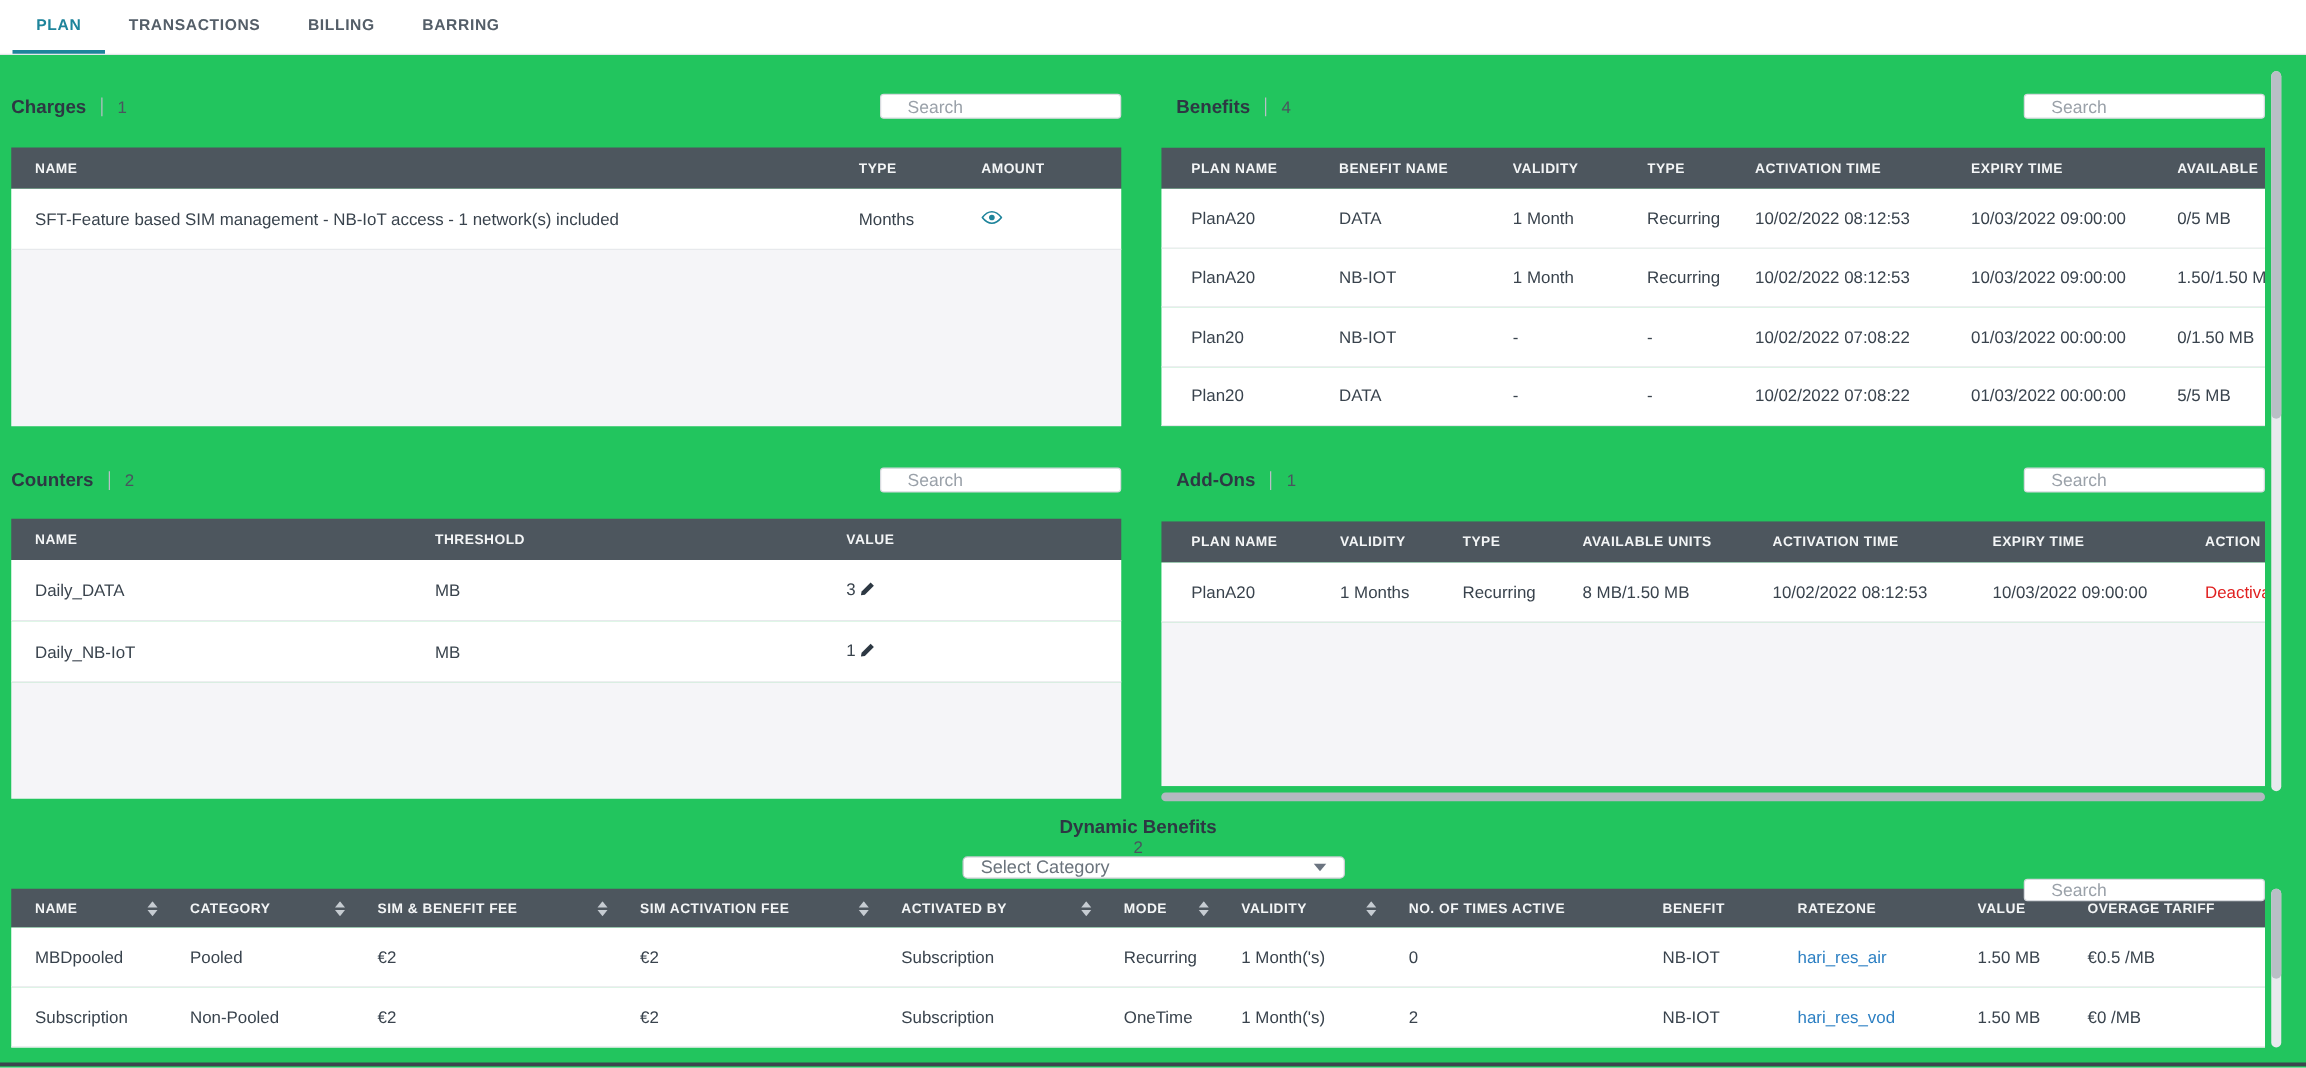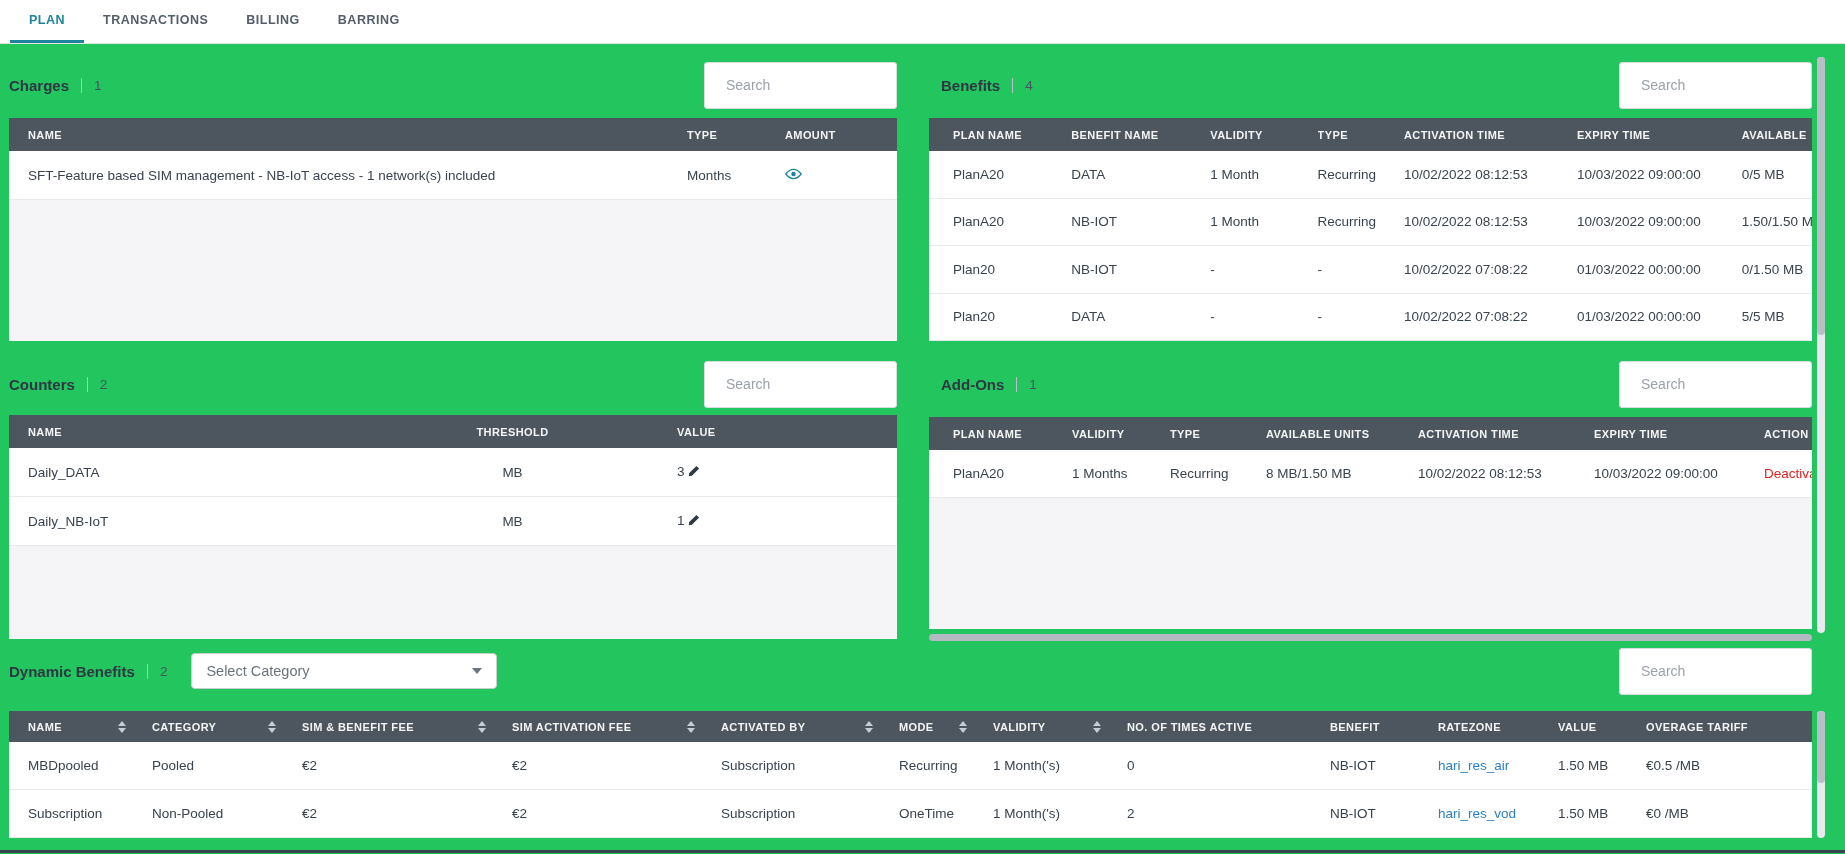--- a/index.html
+++ b/index.html
@@ -11,48 +11,48 @@
           border-bottom:1px solid #e3e6e9;display:flex;align-items:stretch;padding-left:10px;box-sizing:border-box;}
   .tab{display:flex;align-items:center;padding:0 19px;font-size:12.5px;font-weight:bold;
        letter-spacing:.5px;color:#545e68;border-bottom:3px solid transparent;cursor:pointer;box-sizing:border-box;}
   .tab.active{color:#1e849b;border-bottom-color:#1e849b;}
 
   
   .head-row{display:flex;align-items:center;}
   .sec-title{font-size:15px;font-weight:bold;color:#2d3843;white-space:nowrap;}
   .sep{width:1px;height:15px;background:#b9bfc6;margin:0 12px;}
   .sec-count{font-size:13.5px;color:#4a545e;}
-  .search{margin-left:auto;width:193px;height:47px;border:1px solid #d8dbdf;border-radius:3px;background:#fff;
+  .search{margin-left:auto;width:193px;height:20px;border:1px solid #d8dbdf;border-radius:3px;background:#fff;
           font-size:14px;padding:0 10px 0 21px;color:#3a444e;box-sizing:border-box;outline:none;
           font-family:"Liberation Sans",sans-serif;}
   .search::placeholder{color:#9aa1a9;}
 
   .thead{display:flex;align-items:center;background:#4d565e;height:33px;}
   .th{font-size:11px;font-weight:bold;color:#f3f5f6;letter-spacing:.4px;white-space:nowrap;box-sizing:border-box;overflow:hidden;}
   .tr{display:flex;align-items:center;background:#fff;border-bottom:1px solid #e7e9ec;box-sizing:border-box;}
   .td{font-size:13.5px;color:#39434d;white-space:nowrap;box-sizing:border-box;}
   .filler{background:#f5f5f8;}
   .clip{overflow:hidden;}
   .link{color:#2b7fc3;cursor:pointer;}
   .danger{color:#e02020;cursor:pointer;}
 
   
   .cc1{width:678px;padding-left:19px;} .cc2{width:98px;} .cc3{width:112px;}
   
-  .kc1{width:339px;padding-left:19px;} .kc2{width:329px;text-align:center;} .kc3{width:220px;}
+  .kc1{width:339px;padding-left:19px;} .kc2{width:329px;} .kc3{width:220px;}
   
   .bc1{width:143px;padding-left:24px;} .bc2{width:140px;} .bc3{width:108px;} .bc4{width:87px;}
   .bc5{width:174px;} .bc6{width:166px;} .bc7{width:120px;}
   
   .ac1{width:143px;padding-left:24px;} .ac2{width:98px;} .ac3{width:96px;} .ac4{width:152px;}
   .ac5{width:176px;} .ac6{width:170px;} .ac7{width:120px;}
   
   .dc1{width:143px;padding-left:19px;} .dc2{width:150px;} .dc3{width:210px;} .dc4{width:209px;}
   .dc5{width:178px;} .dc6{width:94px;} .dc7{width:134px;} .dc8{width:203px;}
-  .dc9{width:108px;} .dc10{width:120px;} .dc11{width:88px;} .dc12{width:142px;}
+  .dc9{width:108px;} .dc10{width:144px;} .dc11{width:88px;} .dc12{width:142px;}
   .th-flex{display:flex;align-items:center;justify-content:space-between;padding-right:26px;}
 
   .sort{display:inline-flex;flex-direction:column;align-items:center;cursor:pointer;}
   .sort i{display:block;width:0;height:0;border-left:4px solid transparent;border-right:4px solid transparent;}
   .sort .up{border-bottom:5px solid #c6ccd2;margin-bottom:2px;}
   .sort .dn{border-top:5px solid #c6ccd2;}
 
   
   .col-left{position:absolute;left:9px;top:56px;width:888px;}
   .col-right{position:absolute;left:929px;top:56px;width:883px;}
@@ -234,21 +234,21 @@
       <div class="filler" style="height:131px;"></div>
     </div>
     <div class="hscroll"></div>
   </div>
 
   <div class="vtrack" style="left:1817px;top:57px;height:576px;">
     <div class="vthumb" style="top:0;height:278px;"></div>
   </div>
 
   <div class="dyn-sec">
-    <div class="head-row" style="height:36px;">
+    <div class="head-row" style="height:36px;flex-direction:column;">
       <span class="sec-title">Dynamic Benefits</span>
       <span class="sep"></span>
       <span class="sec-count">2</span>
       <div class="select">
         <span>Select Category</span>
         <span class="caret"></span>
       </div>
       <input class="search" type="text" placeholder="Search" style="">
     </div>
     <div style="margin-top:22px;">

